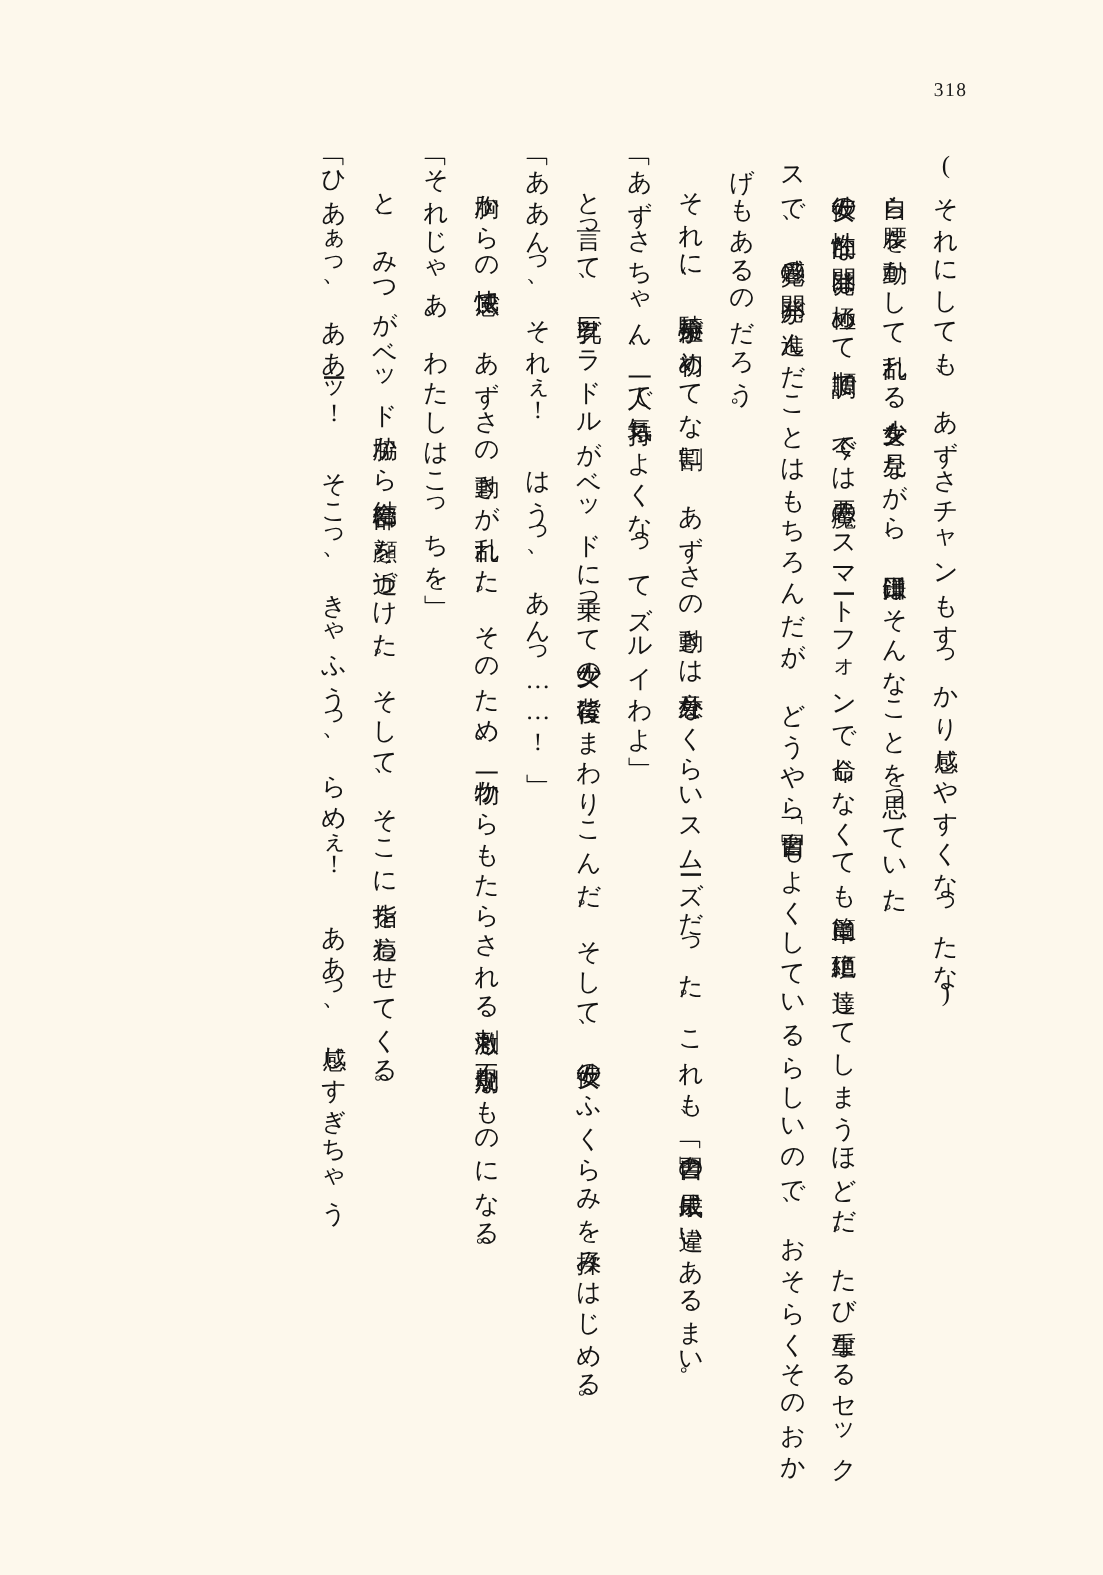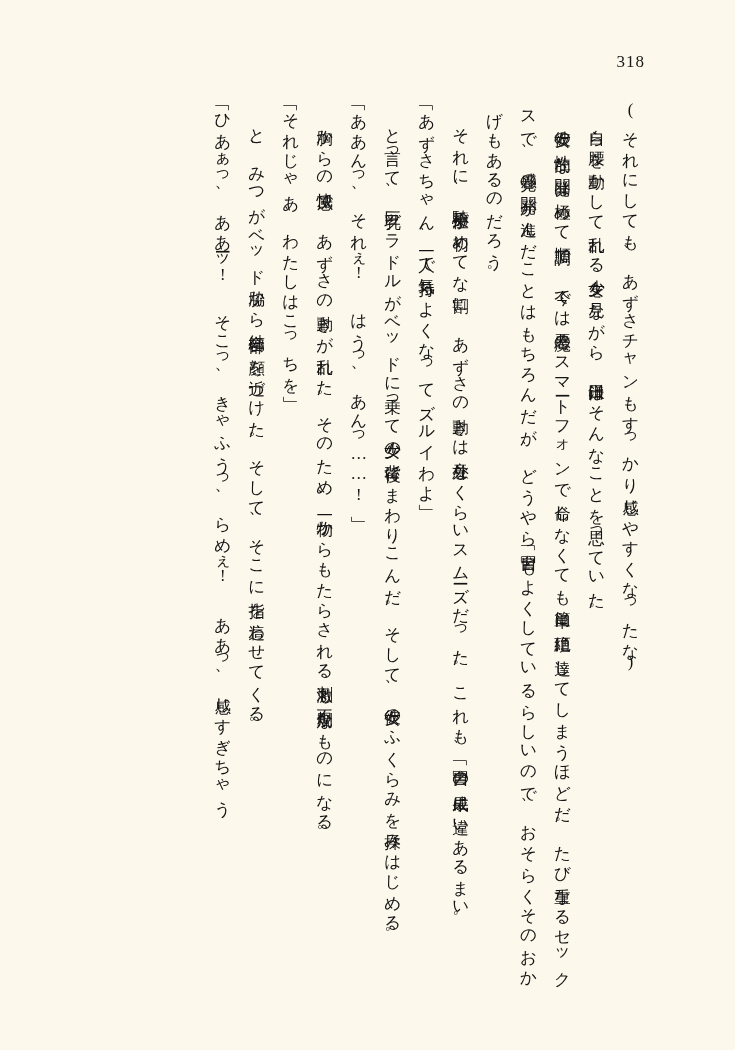--- a/index.html
+++ b/index.html
@@ -17,21 +17,21 @@
     position: relative;
     width: 735px;
     height: 1050px;
     background: #fdf8ec;
     box-sizing: border-box;
   }
   .page-number {
     position: absolute;
     top: 52px;
     right: 90px;
-    font-size: 17px;
+    font-size: 13px;
     letter-spacing: 1px;
     color: #1a1a1a;
     font-family: "Liberation Serif", "DejaVu Serif", serif;
   }
   .text-block {
     position: absolute;
     top: 100px;
     right: 88px;
     left: 88px;
     height: 880px;

